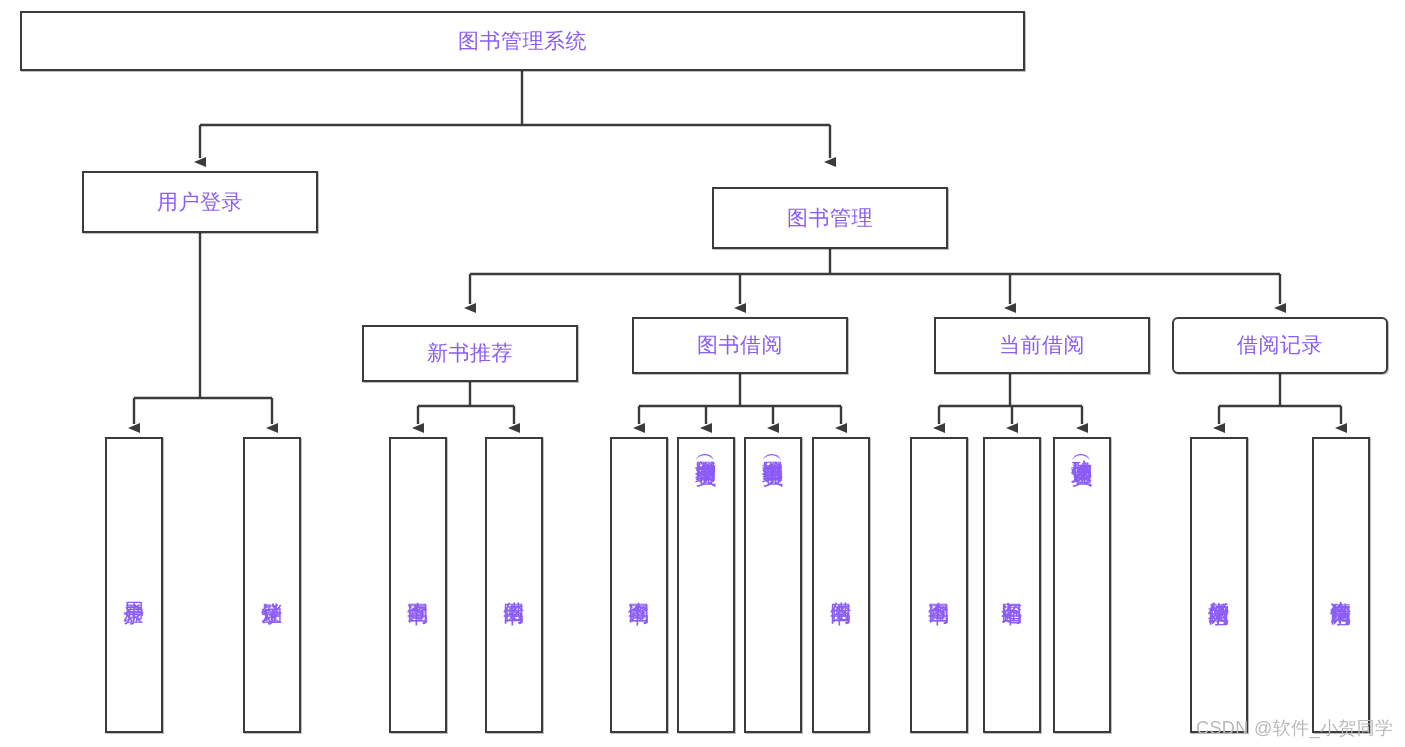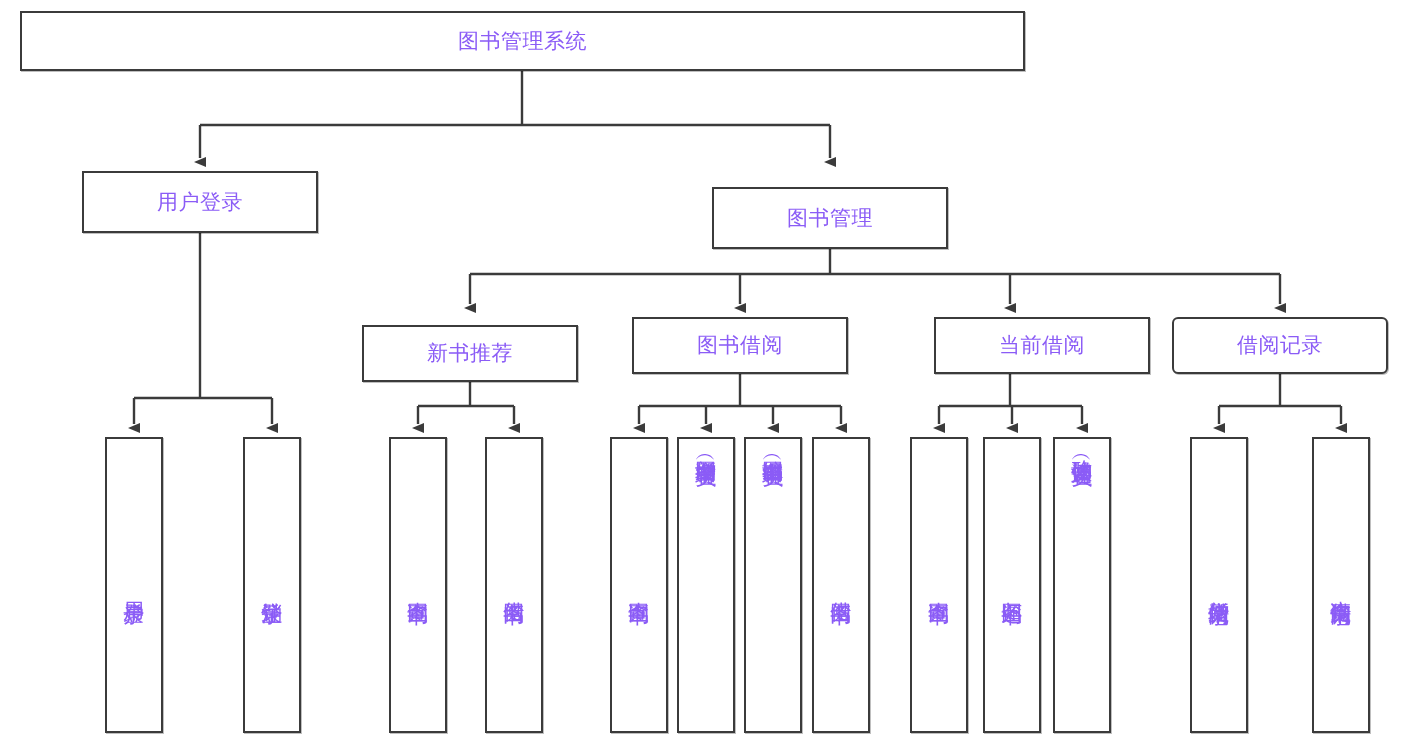--- a/index.html
+++ b/index.html
@@ -180,14 +180,15 @@
   <div class="node leaf" id="n-leaf-10" style="left: 1053px; top: 437px; width: 58px; height: 296px;">
     <span class="label">确认归还（管理员）</span>
   </div>
   <div class="node leaf center" id="n-leaf-11" style="left: 1190px; top: 437px; width: 58px; height: 296px;">
     <span class="label">新增借阅记录</span>
   </div>
   <div class="node leaf center" id="n-leaf-12" style="left: 1312px; top: 437px; width: 58px; height: 296px;">
     <span class="label">查询借阅记录</span>
   </div>
 
+  <div class="watermark" style="left:1196px; top:716px;">CSDN @软件_小贺同学</div>
 
 </div>
 
 </body></html>

